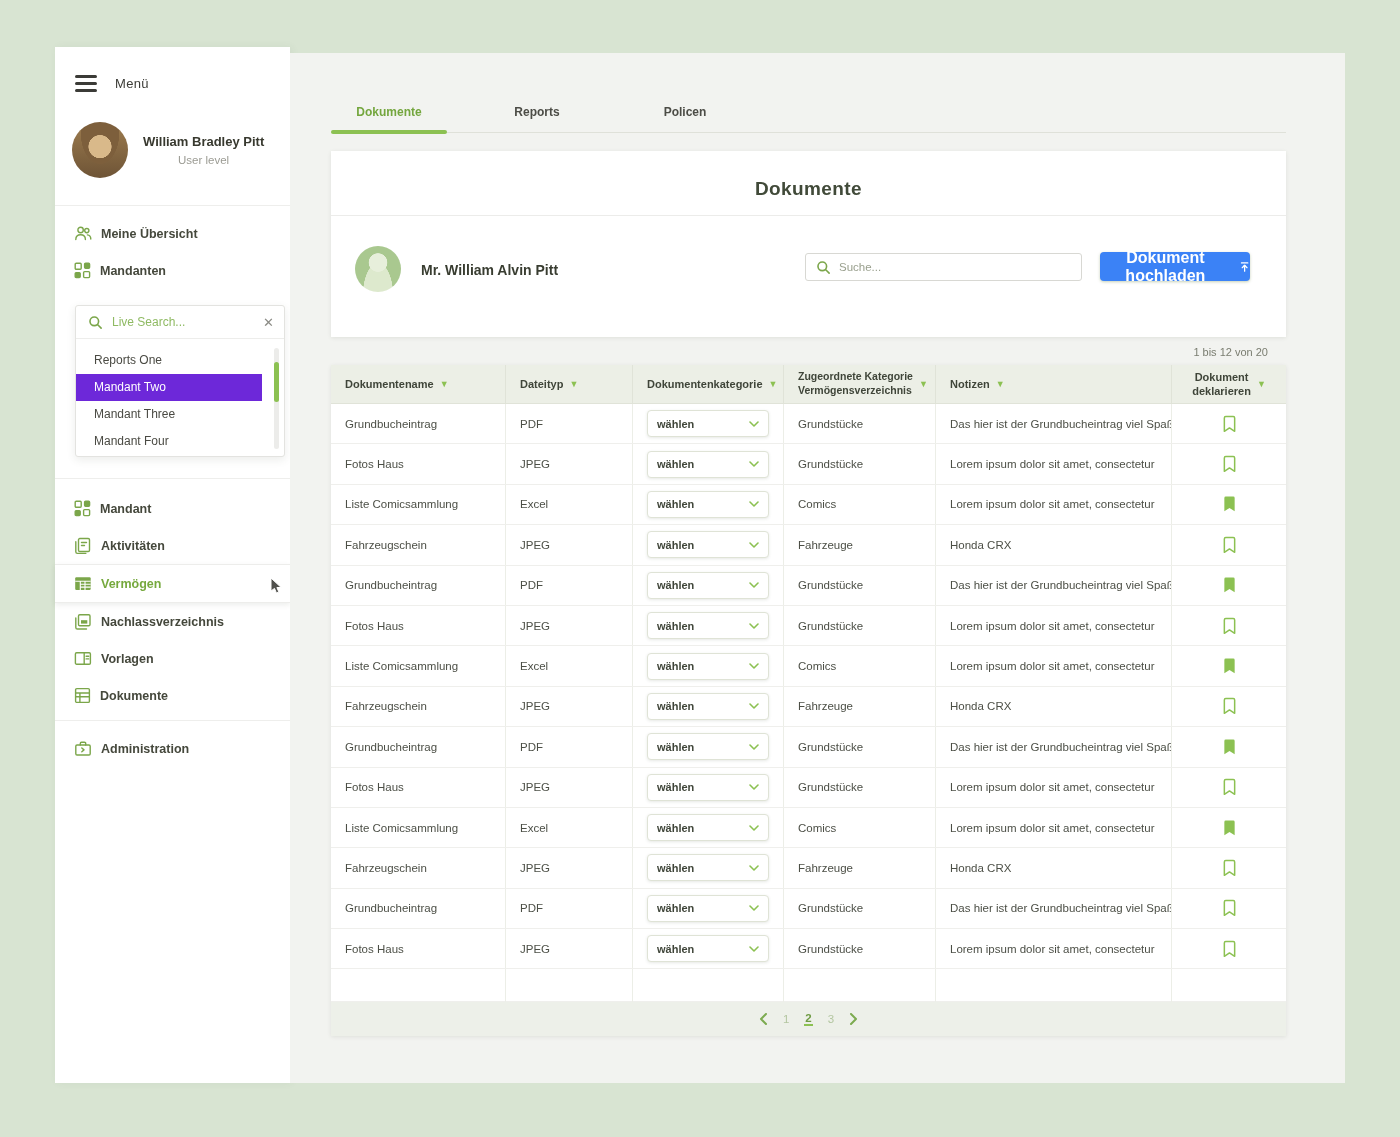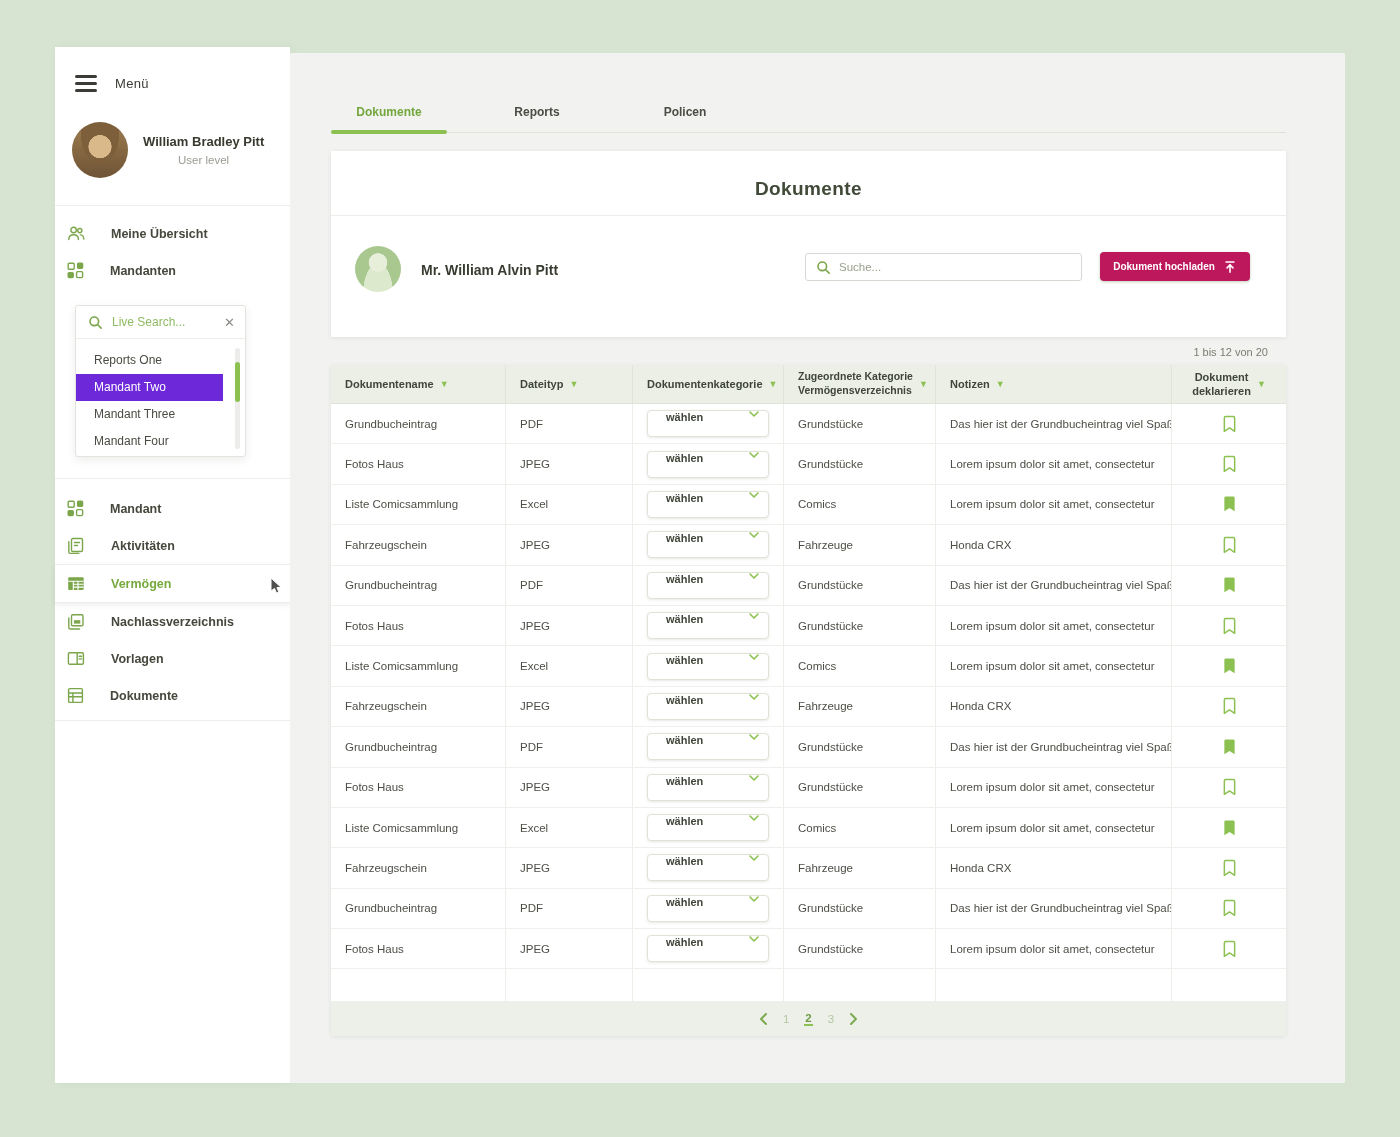--- a/index.html
+++ b/index.html
@@ -18,31 +18,31 @@
   .avatar-photo { width:56px; height:56px; border-radius:50%; flex:0 0 auto;
     background:
       radial-gradient(circle at 50% 44%, #d9b98a 0 27%, rgba(0,0,0,0) 28%),
       radial-gradient(ellipse at 50% 20%, #7d5f3c 0 48%, rgba(0,0,0,0) 49%),
       linear-gradient(#9d7c4f, #6e5436); }
   .user-name { font-size:13px; font-weight:bold; color:#38392f; }
   .user-level { font-size:11.5px; color:#9b9b93; margin-top:5px; }
 
   .sb-divider { position:absolute; left:0; width:100%; height:1px; background:#eeeeec; }
 
-  .nav-item { display:flex; align-items:center; gap:26px; height:37px; padding-left:12px;
+  .nav-item { display:flex; align-items:center; gap:9px; height:37px; padding-left:19px;
               font-size:12.5px; font-weight:bold; color:#45483c; cursor:pointer; position:relative; }
   .nav-item svg { flex:0 0 auto; }
   .nav-item.active { background:#fff; color:#76a93e; border-top:1px solid #ededeb; border-bottom:1px solid #ededeb;
                      box-shadow:0 2px 5px rgba(80,90,70,.10); height:39px; }
   .nav-top { position:absolute; top:168px; left:0; right:0; }
   .nav-client { position:absolute; top:443px; left:0; right:0; }
   .nav-admin { position:absolute; top:683px; left:0; right:0; }
 
   
-  .search-card { position:absolute; left:20px; top:258px; width:171px; height:152px; background:#fff;
+  .search-card { position:absolute; left:20px; top:258px; width:210px; height:152px; background:#fff;
                  border:1px solid #e3e3e0; border-radius:3px; box-shadow:0 3px 8px rgba(70,80,60,.10); }
   .search-head { display:flex; align-items:center; gap:9px; height:33px; padding:0 10px 0 12px;
                  border-bottom:1px solid #ededeb; }
   .search-head input { border:0; outline:0; flex:1; min-width:0; font-size:12px; color:#8fba63;
                        font-family:"Liberation Sans", sans-serif; }
   .search-head input::placeholder { color:#8fba63; opacity:1; }
   .search-close { font-size:13px; color:#8b8b85; cursor:pointer; line-height:1; }
   .search-list { padding-top:8px; position:relative; }
   .search-item { height:27px; line-height:27px; padding-left:18px; font-size:12px; color:#4a4a43; cursor:pointer; }
   .search-item.selected { background:#6d28d9; color:#fff; margin-right:22px; }
@@ -72,42 +72,42 @@
     background:
       radial-gradient(circle at 50% 36%, #e7efdb 0 9px, rgba(0,0,0,0) 9.6px),
       radial-gradient(ellipse at 50% 108%, #dde9cd 0 46%, rgba(0,0,0,0) 47%),
       #a9c88f; }
   .client-name { position:absolute; left:90px; top:46px; font-size:14px; font-weight:bold; color:#393d31; }
   .main-search { position:absolute; left:474px; top:37px; width:277px; height:28px; border:1px solid #d8d8d3;
                  border-radius:3px; background:#fff; display:flex; align-items:center; gap:8px; padding:0 10px; }
   .main-search input { border:0; outline:0; flex:1; min-width:0; font-size:11.5px; color:#8a8d80;
                        font-family:"Liberation Sans", sans-serif; }
   .main-search input::placeholder { color:#9aa08e; opacity:1; }
-  .upload-btn { position:absolute; left:769px; top:36px; width:150px; height:29px; background:#be185d;
-                border:none; border-radius:4px; color:#fff; font-size:10px; font-weight:bold;
+  .upload-btn { position:absolute; left:769px; top:36px; width:150px; height:29px; background:#3b82f6;
+                border:none; border-radius:4px; color:#fff; font-size:16px; font-weight:bold;
                 font-family:"Liberation Sans", sans-serif; display:flex; align-items:center; justify-content:center;
                 gap:8px; cursor:pointer; box-shadow:0 1px 3px rgba(90,120,50,.35); }
 
   .count-row { height:28px; line-height:30px; text-align:right; padding-right:18px; font-size:11px; color:#7a7d70; }
 
   
   .table-card { position:relative; }
   .tgrid { display:grid; grid-template-columns:175px 127px 151px 152px 236px 114px; }
   .thead { background:#ecefe6; border-bottom:1px solid #e0e3d8; }
   .th { min-height:38px; display:flex; align-items:center; gap:6px; padding:4px 6px 4px 14px;
         font-size:11px; font-weight:bold; color:#3f4539; border-right:1px solid #e0e3d8; cursor:pointer; }
   .th:last-child { border-right:none; justify-content:center; padding-left:6px; text-align:center; }
   .th .lbl { white-space:pre-line; line-height:1.3; }
   .sort { color:#8cc152; font-size:9px; }
   .trow { border-bottom:1px solid #efefec; background:#fff; }
   .td { height:39.4px; display:flex; align-items:center; padding-left:14px; font-size:11.5px; color:#4c4f46;
         border-right:1px solid #eceee7; overflow:hidden; white-space:nowrap; }
   .td:last-child { border-right:none; justify-content:center; padding-left:0; }
   .select-box { width:122px; height:27px; background:#fff; border:1px solid #dfe3d6; border-radius:4px;
-                display:flex; justify-content:space-between; padding:0 9px 0 18px;
+                display:flex; align-items:center; justify-content:space-between; padding:0 9px 0 9px;
                 font-size:11px; font-weight:bold; color:#3f4539; cursor:pointer;
                 box-shadow:0 1px 3px rgba(60,70,50,.12); }
   .bookmark-btn { background:none; border:none; cursor:pointer; display:flex; align-items:center; }
   .empty-row { height:33px; border-bottom:1px solid #efefec; background:#fff; }
   .empty-row .td { height:33px; }
   .tfoot { height:34px; background:#edf0e9; display:flex; align-items:center; justify-content:center; gap:14px; }
   .pg-num { font-size:11.5px; color:#b3c6a0; cursor:pointer; padding:0 1px; }
   .pg-num.active { color:#6f9c44; font-weight:bold; border-bottom:2px solid #8cc152; }
   .pg-arrow { cursor:pointer; display:flex; align-items:center; }
 </style>
@@ -225,20 +225,30 @@
       <svg width="17" height="17" viewBox="0 0 17 17" fill="none" stroke="#7ba64a" stroke-width="1.4">
         <rect x="1.6" y="1.6" width="13.8" height="13.8" rx="1.2"></rect>
           <path d="M1.6 6h13.8M1.6 9.8h13.8M5.9 6v9.4"></path>
       </svg>
       <span>Dokumente</span>
     </div>
   </nav>
 
   <div class="sb-divider" style="top:673px"></div>
 
+  <nav class="nav-admin">
+    <div class="nav-item">
+      <svg width="18" height="17" viewBox="0 0 18 17" fill="none" stroke="#7ba64a" stroke-width="1.4" stroke-linecap="round" stroke-linejoin="round">
+        <rect x="1.8" y="5" width="14.4" height="10" rx="1.2"></rect>
+          <path d="M6.3 5V3.4a1.2 1.2 0 0 1 1.2-1.2h3a1.2 1.2 0 0 1 1.2 1.2V5"></path>
+        <path d="M7.8 8l2.2 1.9-2.2 1.9"></path>
+      </svg>
+      <span>Administration</span>
+    </div>
+  </nav>
 </aside>
 
 <main class="main">
   <div class="content">
 
     <div class="tabs">
       <div class="tab active">Dokumente</div>
       <div class="tab">Reports</div>
       <div class="tab">Policen</div>
     </div>

